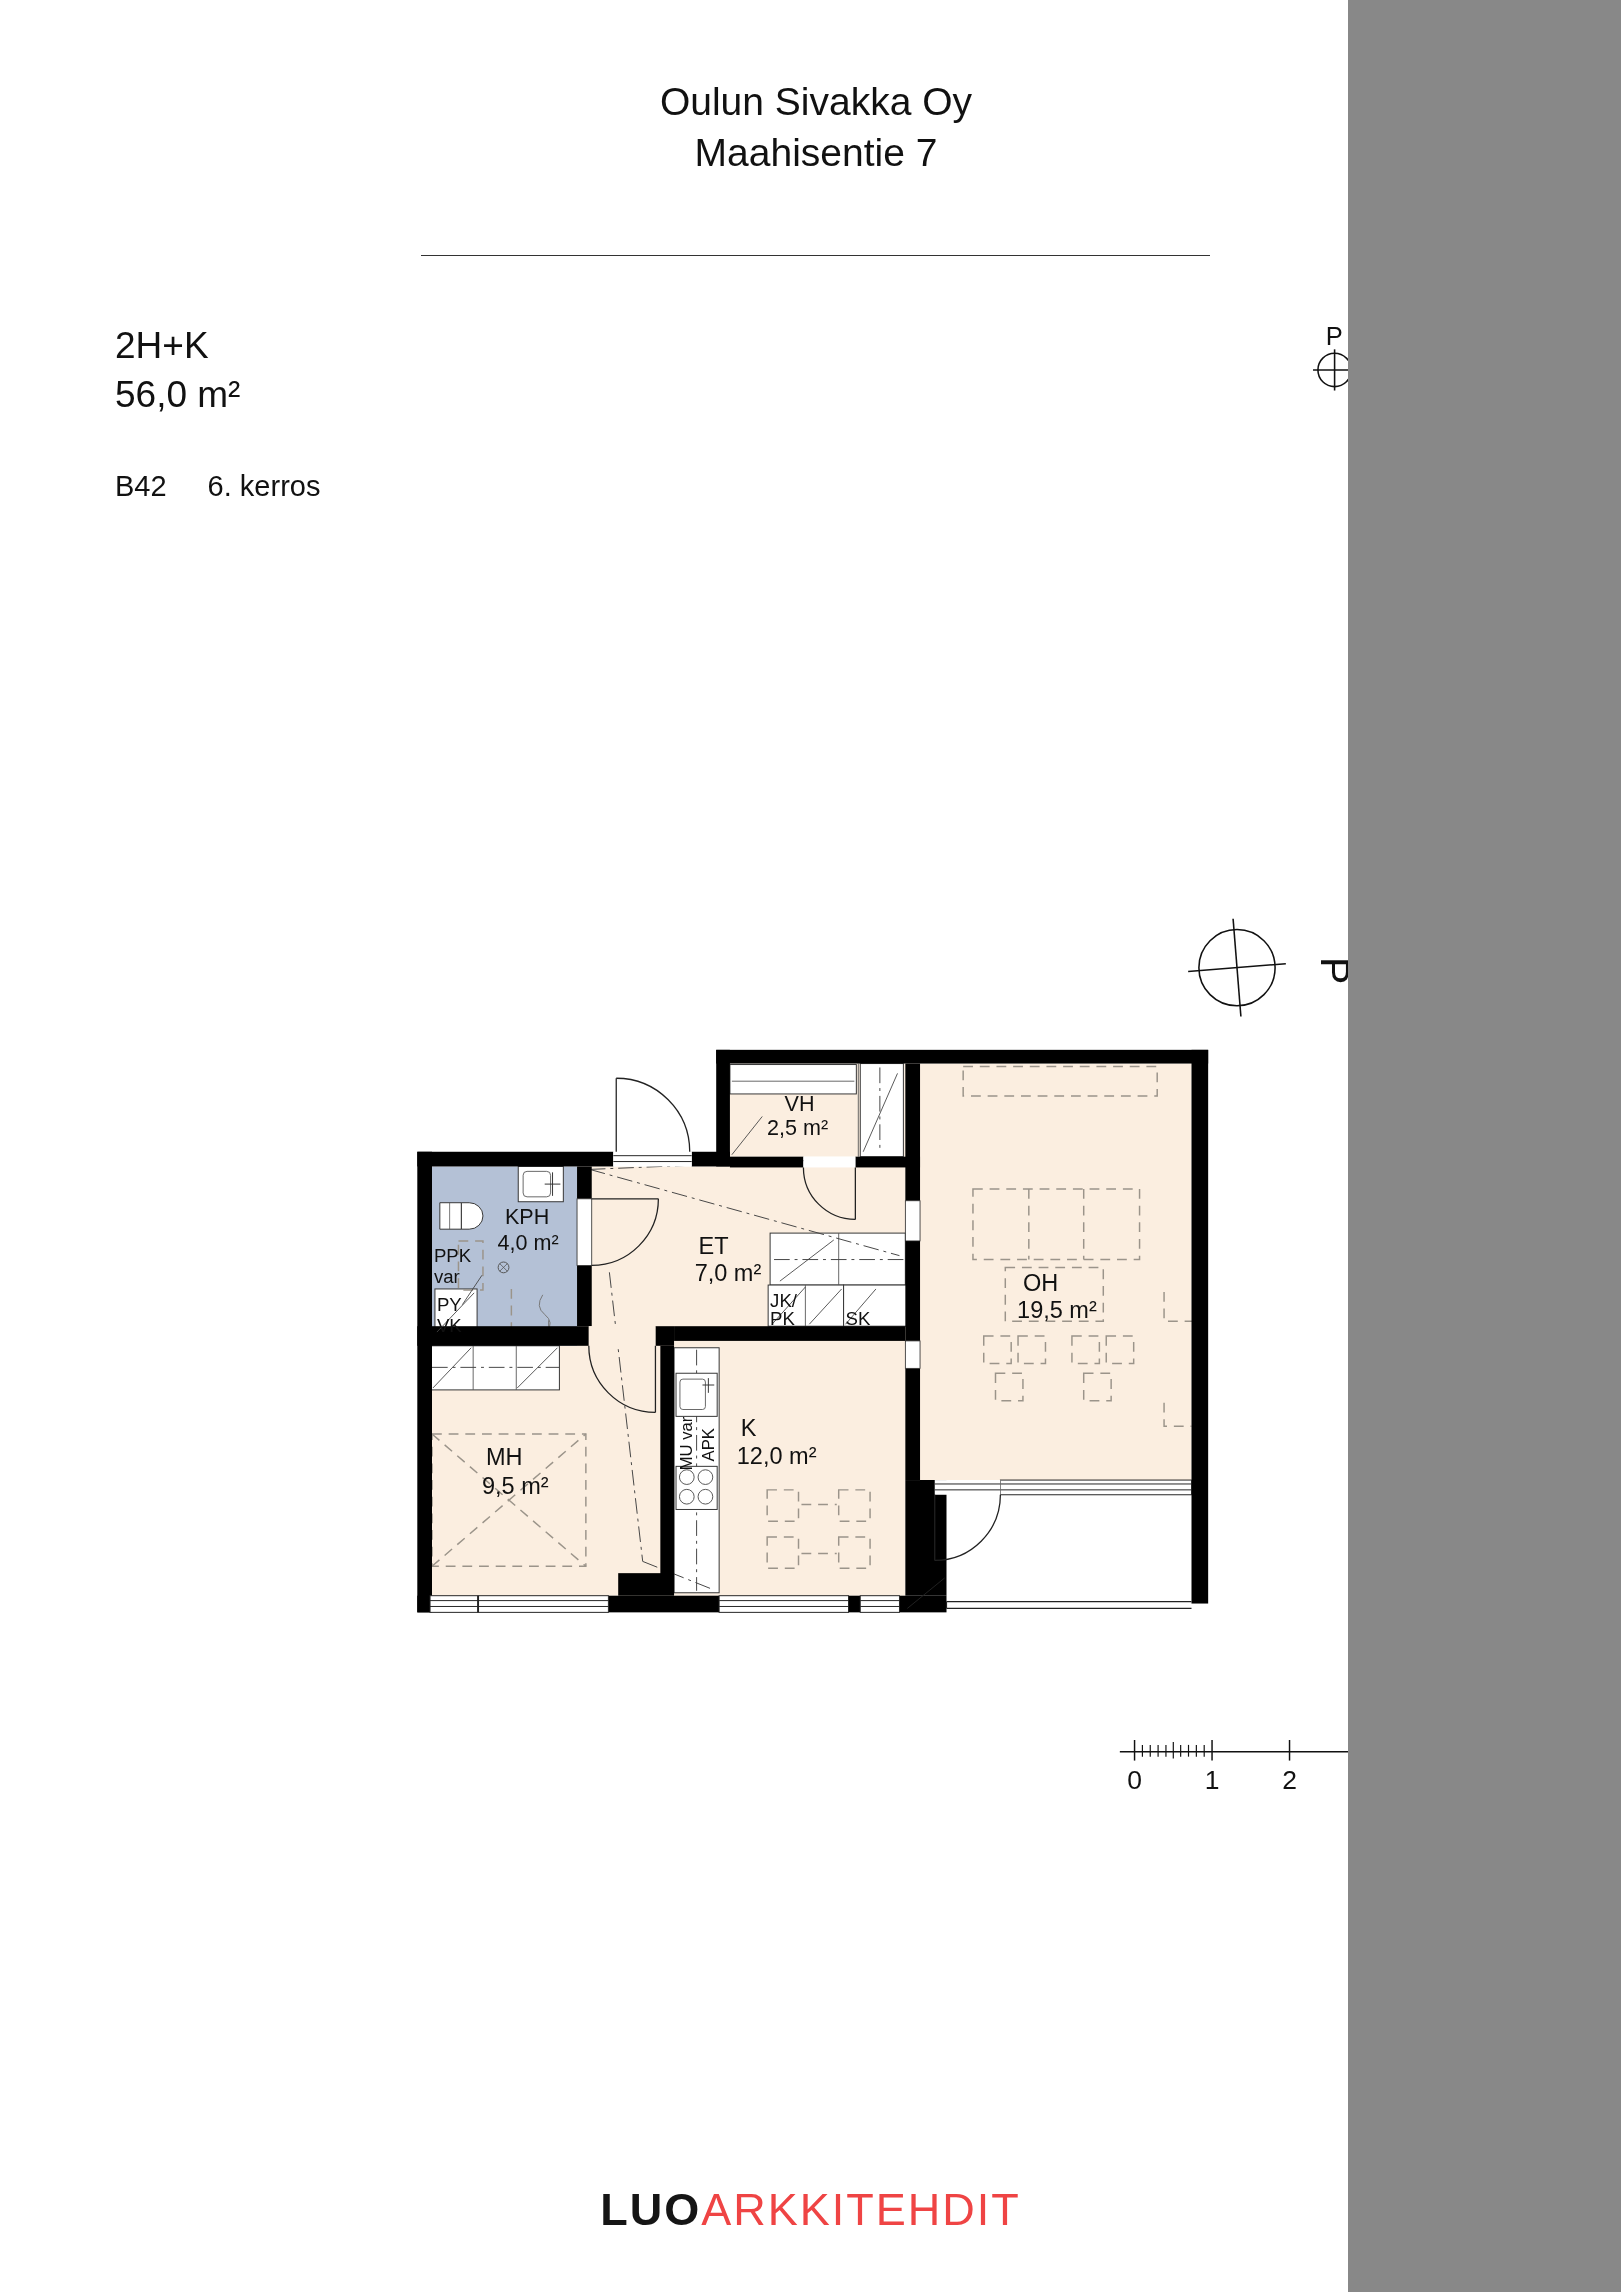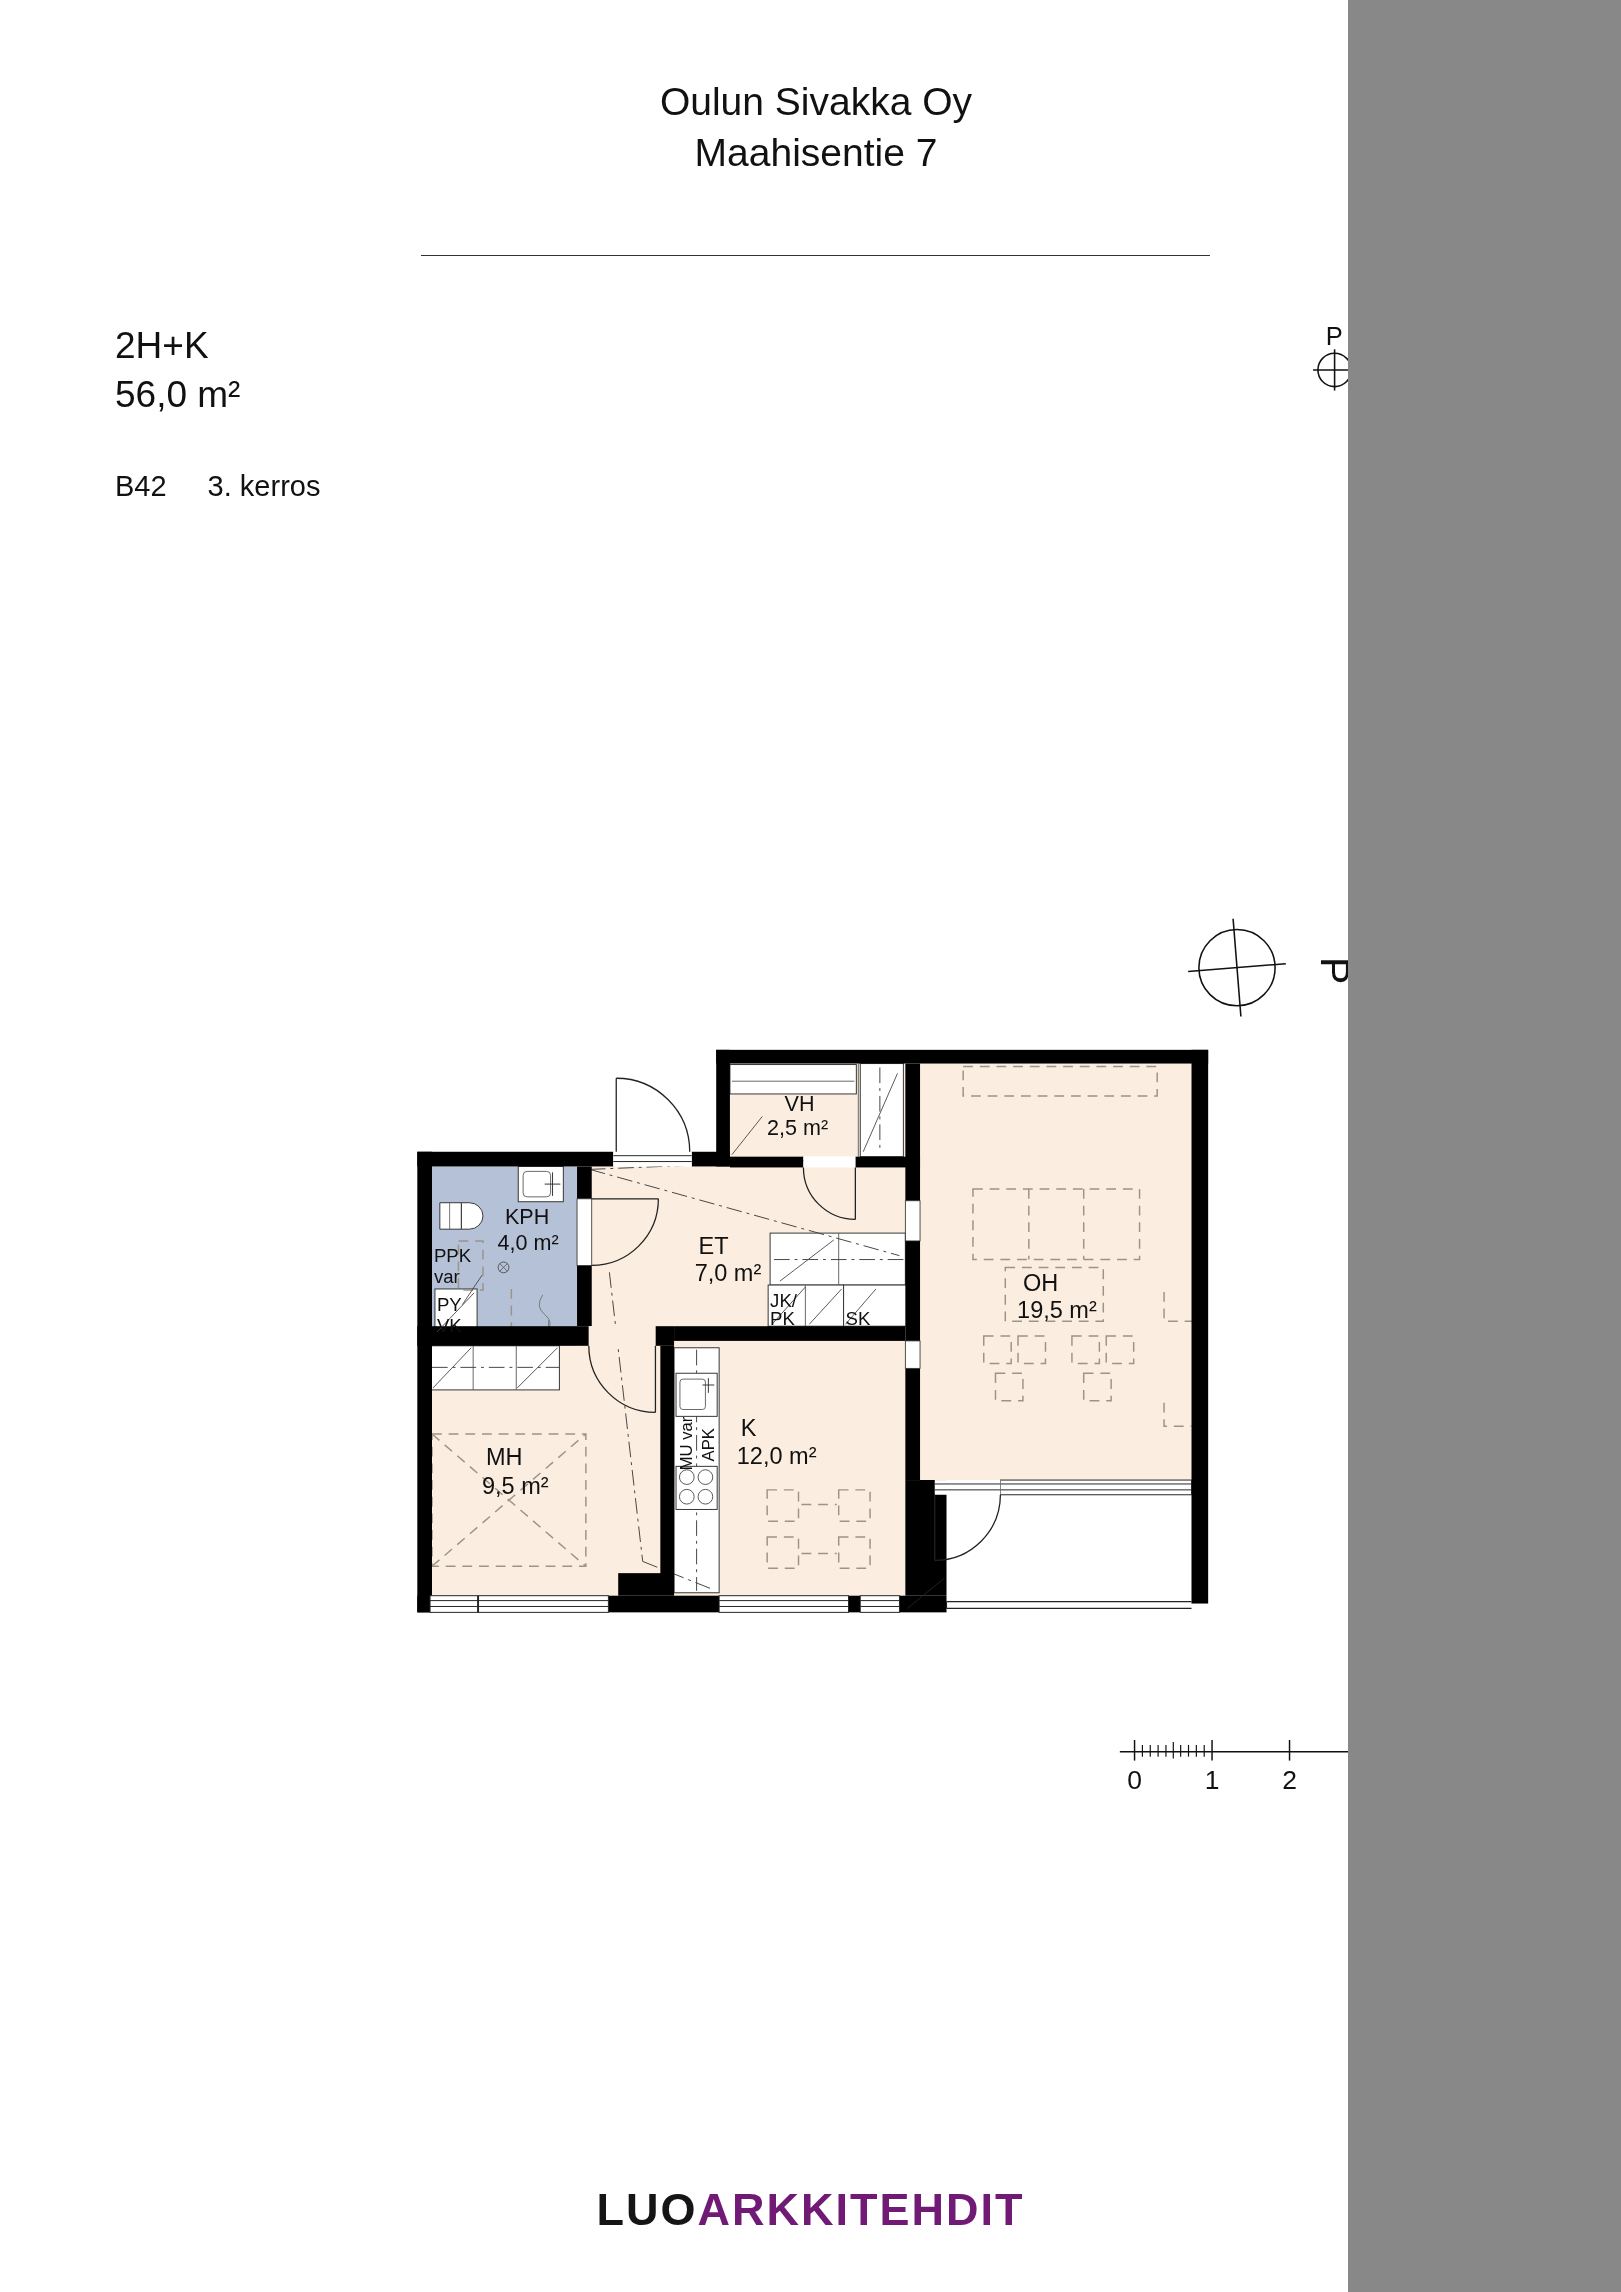--- a/index.html
+++ b/index.html
@@ -9,21 +9,21 @@
   
   #title-block{left:419px;top:76px;width:794px;text-align:center;font-size:39px;line-height:51px;}
   #title-rule{left:421px;top:255px;width:789px;height:0;border-top:1.5px solid #333;}
   
   #info-block{left:115px;top:321px;font-size:37px;line-height:49px;}
   #info-unit-row{margin-top:43px;font-size:29px;}
   #info-unit-row .gap{display:inline-block;width:41px;}
   
   #footer-logo{left:0;top:2184px;width:1621px;text-align:center;font-size:45px;letter-spacing:2px;color:#151515;}
   #footer-logo .bold{font-weight:bold;}
-  #footer-logo .light{font-weight:700;color:#701a75;}
+  #footer-logo .light{font-weight:400;color:#ef4444;}
   svg text{font-family:"Liberation Sans","DejaVu Sans",sans-serif;fill:#111;}
   .roomname{font-size:24px;}
   .roomname-s{font-size:22px;}
   .small-lbl{font-size:19px;}
   .tiny-lbl{font-size:17px;}
   .tick-lbl{font-size:27px;}
   .north-p{font-size:26px;}
 </style>
 </head>
 <body>
@@ -32,21 +32,21 @@
 
   <div class="abs" id="title-block">
     <div>Oulun Sivakka Oy</div>
     <div>Maahisentie 7</div>
   </div>
   <div class="abs" id="title-rule"></div>
 
   <div class="abs" id="info-block">
     <div>2H+K</div>
     <div>56,0 m²</div>
-    <div id="info-unit-row"><span>B42</span><span class="gap"></span><span>3. kerros</span>
+    <div id="info-unit-row"><span>B42</span><span class="gap"></span><span>6. kerros</span>
     </div>
   </div>
 
   <svg class="abs" style="left:1308px;top:316px;" width="265" height="505" viewBox="0 0 270 515">
     <text class="north-p" x="18" y="30">P</text>
     <g stroke="#111" stroke-width="1.6" fill="none">
       <circle cx="27" cy="55" r="17"></circle>
       <line x1="27" y1="34" x2="27" y2="76"></line>
       <line x1="5" y1="55" x2="49" y2="55"></line>
     </g>

